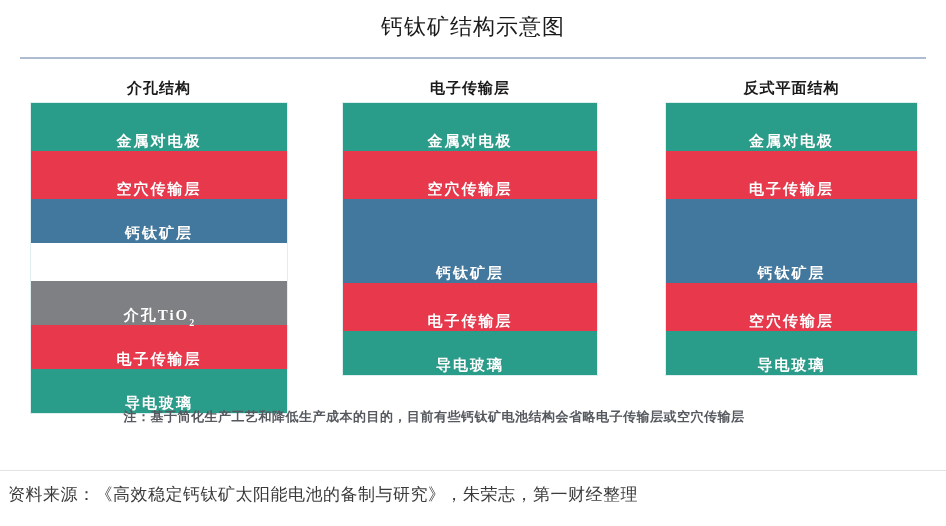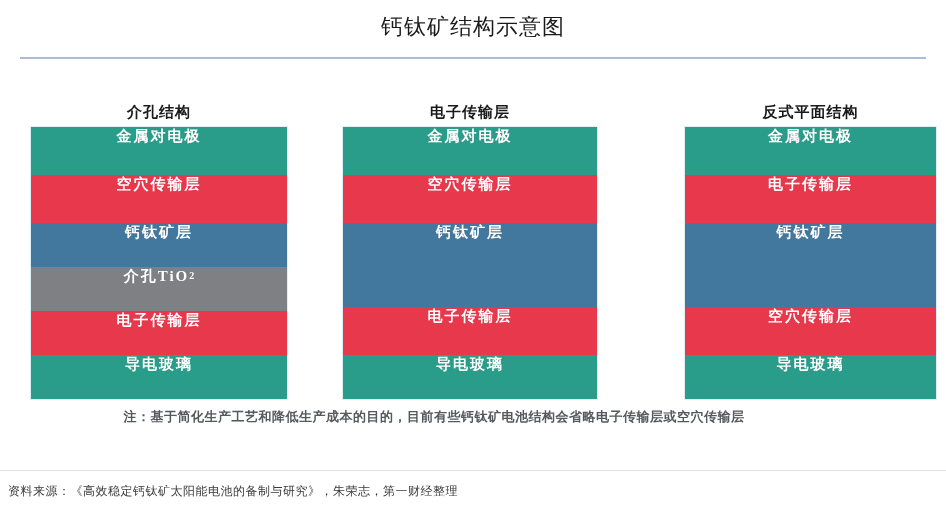--- a/index.html
+++ b/index.html
@@ -52,50 +52,49 @@
   }
   .column-heading {
     text-align: center;
     font-family: "Liberation Serif", "DejaVu Serif", serif;
     font-size: 15px;
     font-weight: bold;
     color: #1a1a1a;
     letter-spacing: 1px;
     height: 24px;
     line-height: 20px;
-    margin-top: 24px;
   }
   .stack {
     border: 1px solid #dfeeee;
     box-sizing: border-box;
   }
   .layer {
     display: flex;
-    align-items: flex-start;
+    align-items: flex-end;
     justify-content: center;
     color: #ffffff;
     font-family: "Liberation Serif", "DejaVu Serif", serif;
     font-size: 15px;
     font-weight: bold;
     letter-spacing: 2px;
     box-sizing: border-box;
     text-shadow: 0 0 1px rgba(0,0,0,0.12);
   }
   .layer sub {
     font-size: 10px;
     vertical-align: baseline;
     position: relative;
     top: 3px;
     letter-spacing: 0;
   }
 
   
   #col-mesoporous   { left: 30px;  width: 258px; }
   #col-formal       { left: 342px; width: 256px; }
-  #col-inverted     { left: 684px; width: 253px; }
+  #col-inverted     { left: 665px; width: 253px; }
 
   
   #footnote {
     position: absolute;
     left: 0;
     top: 408px;
     width: 868px;
     text-align: center;
     font-family: "Liberation Serif", "DejaVu Serif", serif;
     font-size: 13px;
@@ -109,21 +108,21 @@
     top: 470px;
     width: 946px;
     height: 1px;
     background: #e2e2e2;
   }
   #source-note {
     position: absolute;
     left: 8px;
     top: 483px;
     font-family: "Liberation Sans", "DejaVu Sans", sans-serif;
-    font-size: 12px;
+    font-size: 17px;
     color: #3a3a3a;
     letter-spacing: 0.5px;
   }
 </style>
 </head>
 <body>
 
 <div id="chart-title">钙钛矿结构示意图</div>
 <div id="title-divider" style="background: rgb(174, 188, 210);"></div>
 
@@ -134,21 +133,21 @@
     <div class="stack" style="border-color: rgb(223, 238, 238);">
       <div class="layer" style="background: rgb(42, 157, 138); height: 48px;">
           <span>金属对电极</span>
         </div>
       <div class="layer" style="background: rgb(232, 56, 76); height: 48px;">
           <span>空穴传输层</span>
         </div>
       <div class="layer" style="background: rgb(67, 120, 158); height: 44px;">
           <span>钙钛矿层</span>
         </div>
-      <div class="layer" style="background: rgb(127, 128, 131); height: 44px;">
+      <div class="layer" style="background: rgb(127, 128, 131); height: 44px; margin-top: 38px;">
           <span>介孔TiO</span>
           <sub>2</sub>
         </div>
       <div class="layer" style="background: rgb(232, 56, 76); height: 44px;">
           <span>电子传输层</span>
         </div>
       <div class="layer" style="background: rgb(42, 157, 138); height: 44px;">
           <span>导电玻璃</span>
         </div>
     </div>

